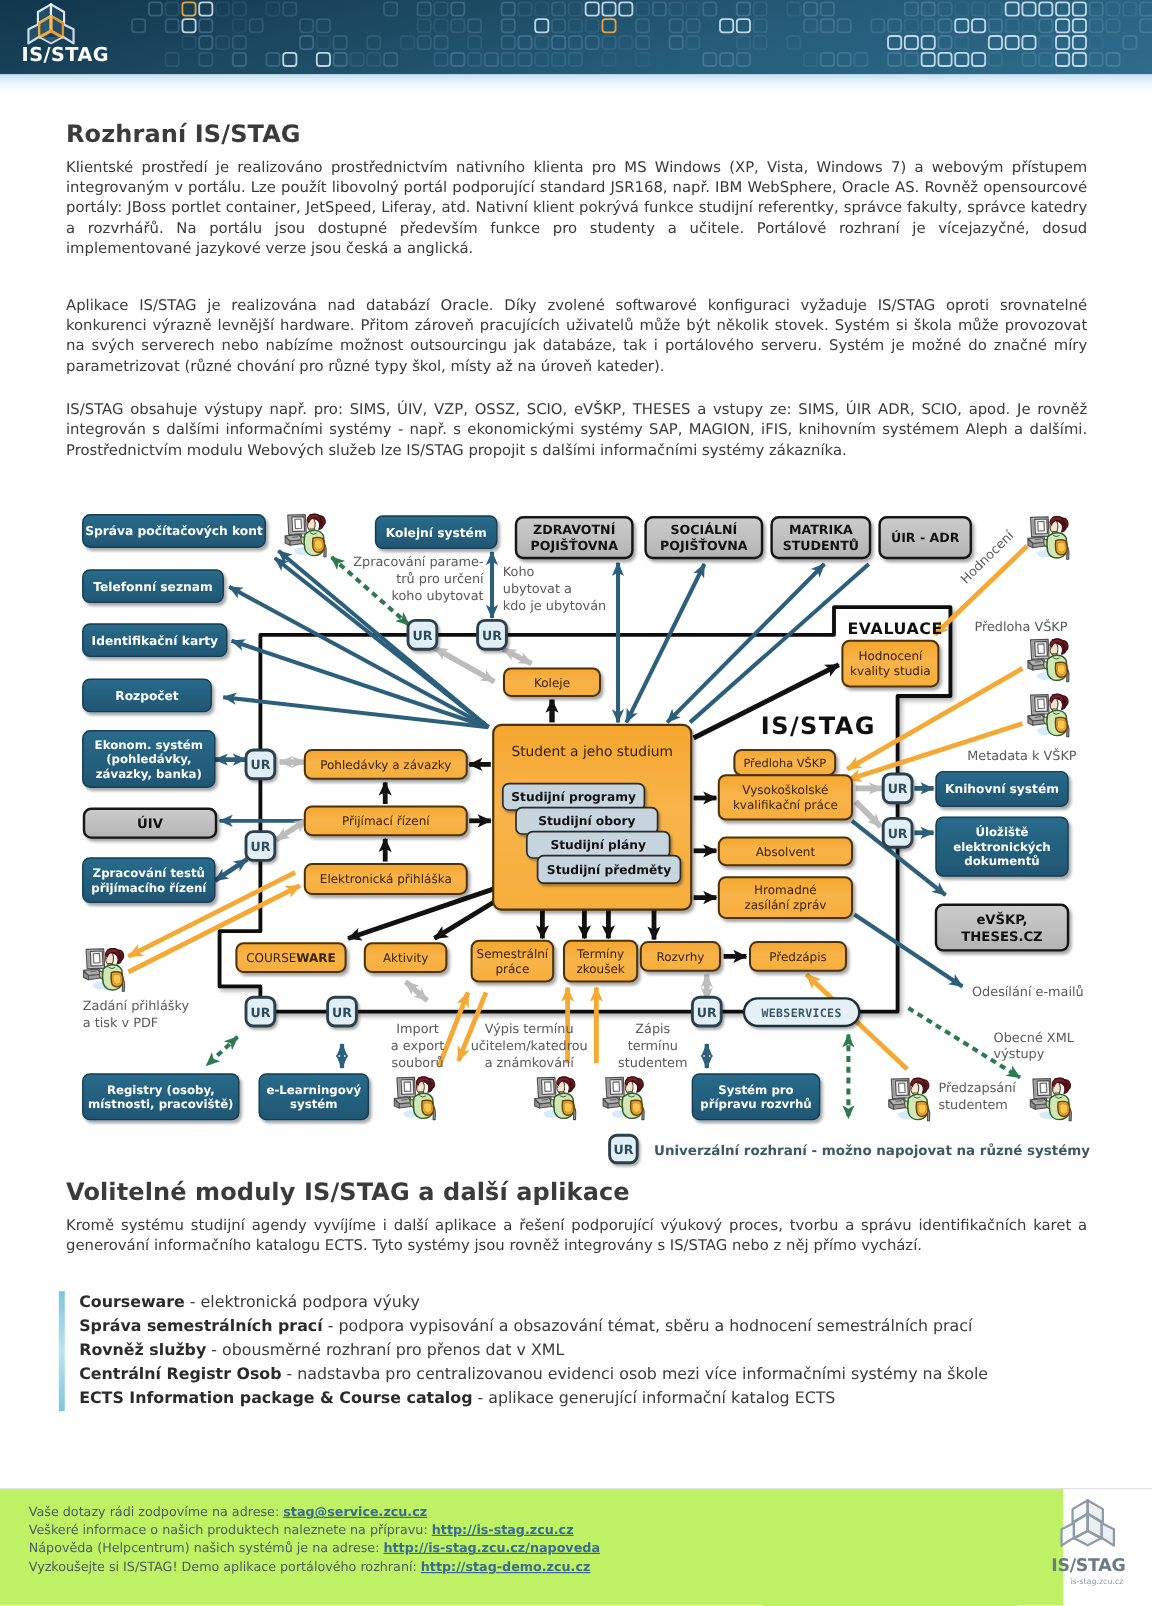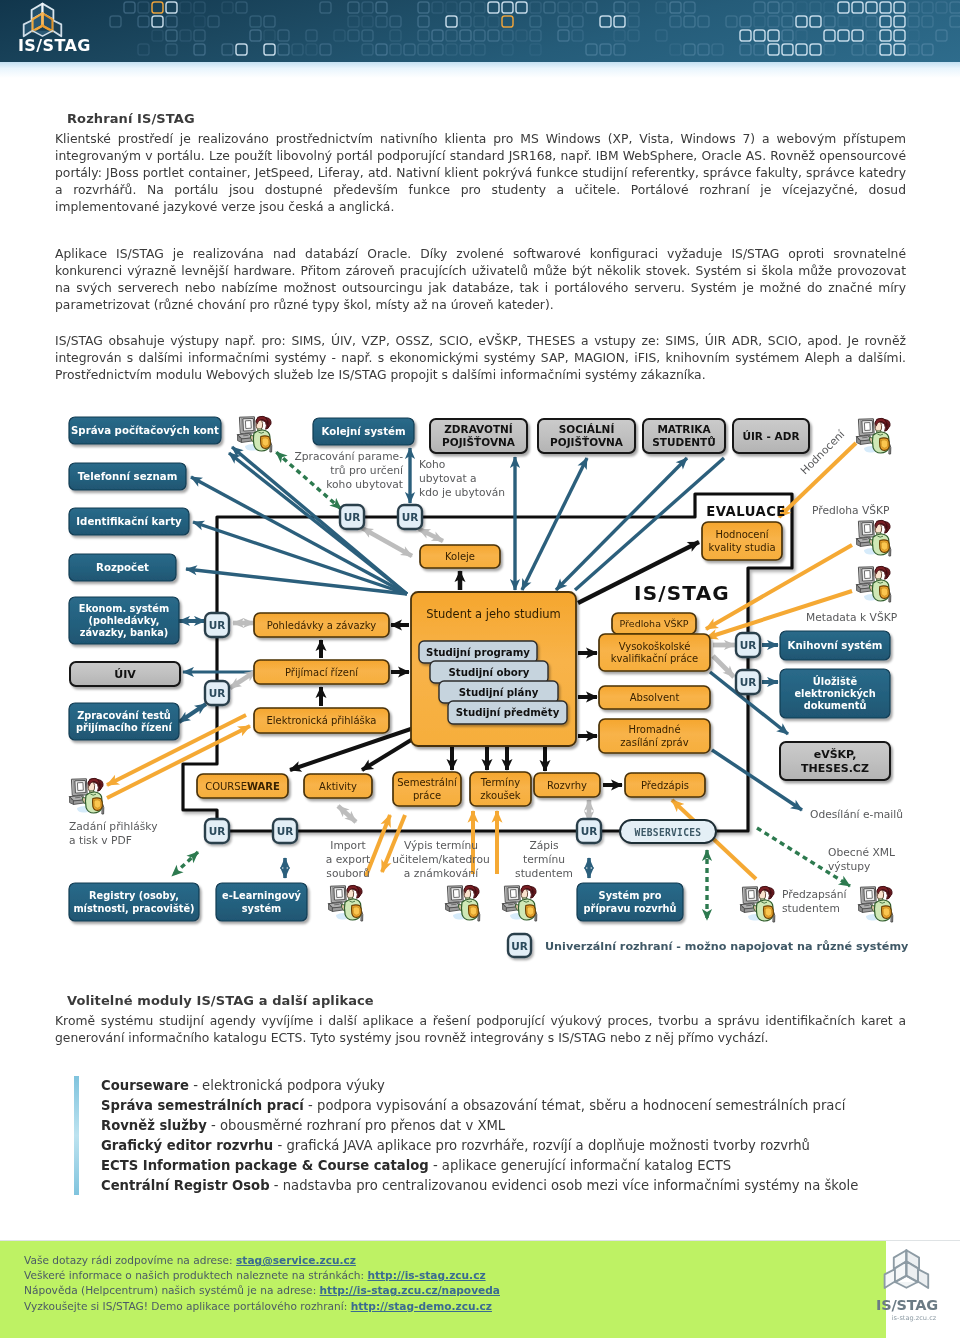--- a/index.html
+++ b/index.html
@@ -4,36 +4,36 @@
 <style>
 *{box-sizing:border-box;}
 html,body{margin:0;padding:0;}
 body{width:960px;height:1338px;background:#fff;font-family:"DejaVu Sans",sans-serif;position:relative;overflow:hidden;}
 #header{position:absolute;left:0;top:0;width:960px;height:62px;background:linear-gradient(165deg,#11364c 0%,#1c4860 30%,#255c79 62%,#2e6c8c 100%);overflow:hidden;}
 #hdrsvg{position:absolute;left:0;top:0;}
 #headerglow{position:absolute;left:0;top:62px;width:960px;height:16px;background:linear-gradient(180deg,#c4e0f2 0%,#e9f5fd 40%,#ffffff 100%);}
 .logo-wrap{position:absolute;left:18px;top:2px;width:50px;height:46px;}
 .logo-txt{position:absolute;left:18px;top:36px;width:72px;text-align:center;font-size:16px;font-weight:bold;color:#fff;letter-spacing:0.4px;font-family:"DejaVu Sans",sans-serif;}
 
-h1.sec-title{position:absolute;margin:12px;font-size:13px;font-weight:bold;color:#3b3b3b;letter-spacing:0.1px;font-family:"DejaVu Sans",sans-serif;}
+h1.sec-title{position:absolute;margin:0;font-size:20px;font-weight:bold;color:#3b3b3b;letter-spacing:0.1px;font-family:"DejaVu Sans",sans-serif;}
 .para{position:absolute;font-size:12.35px;line-height:17.1px;color:#3a3a3a;text-align:justify;font-family:"DejaVu Sans",sans-serif;}
 
-#modlist{position:absolute;left:74px;top:1076px;width:850px;border-left:5px solid;border-image:linear-gradient(180deg,#7fc3dd 0%,#bde3f0 50%,#7fc3dd 100%) 1;padding-left:22px;}
+#modlist{position:absolute;left:49px;top:1076px;width:850px;border-left:5px solid;border-image:linear-gradient(180deg,#7fc3dd 0%,#bde3f0 50%,#7fc3dd 100%) 1;padding-left:12px;}
 .modrow{font-size:13.2px;line-height:19.9px;color:#3a3a3a;white-space:nowrap;}
 .modrow b{font-weight:bold;color:#2b2b2b;}
 
 #footer{position:absolute;left:0;top:1240px;width:886px;height:98px;background:#bef264;}
 #footline{position:absolute;left:0;top:0;width:960px;height:1px;background:#dfe3e5;}
 .fline{position:absolute;left:24px;font-size:10.6px;color:#4b5b65;font-family:"DejaVu Sans",sans-serif;white-space:nowrap;}
 .fline a{color:#3a6b91;text-decoration:underline;font-weight:bold;}
 #flogo{position:absolute;left:878px;top:1248px;width:58px;height:54px;}
 .flogo-txt{position:absolute;left:872px;top:1297px;width:70px;text-align:center;font-size:14.5px;font-weight:bold;color:#6b7b85;letter-spacing:-0.2px;}
 .flogo-sub{position:absolute;left:880px;top:1314px;width:68px;text-align:center;font-size:6.6px;color:#8d9ba4;}
 
-#diagram{position:absolute;left:0px;top:398px;width:784px;height:580px;}
+#diagram{position:absolute;left:0px;top:410px;width:784px;height:580px;}
 #diagram svg{position:absolute;left:0;top:0;}
 </style>
 </head>
 <body>
 
 <div id="header">
  <svg id="hdrsvg" width="960" height="62">
       <rect x="124" y="2" width="11" height="11" rx="2.6" fill="none" stroke-width="1.5" stroke="#79a3c1" opacity="0.347"></rect>
       <rect x="138" y="2" width="11" height="11" rx="2.6" fill="none" stroke-width="1.5" stroke="#79a3c1" opacity="0.204"></rect>
       <rect x="152" y="2" width="11" height="11" rx="2.6" fill="none" stroke-width="1.5" stroke="#e8a13c"></rect>
@@ -880,29 +880,28 @@
 <div class="para" id="p1" style="left: 55px; top: 131px; width: 851px;">Klientské prostředí je realizováno prostřednictvím nativního klienta pro MS Windows (XP, Vista, Windows 7) a webovým přístupem integrovaným v portálu. Lze použít libovolný portál podporující standard JSR168, např. IBM WebSphere, Oracle AS. Rovněž opensourcové portály: JBoss portlet container, JetSpeed, Liferay, atd. Nativní klient pokrývá funkce studijní referentky, správce fakulty, správce katedry a rozvrhářů. Na portálu jsou dostupné především funkce pro studenty a učitele. Portálové rozhraní je vícejazyčné, dosud implementované jazykové verze jsou česká a anglická.</div>
 <div class="para" id="p2" style="left: 55px; top: 246px; width: 851px;">Aplikace IS/STAG je realizována nad databází Oracle. Díky zvolené softwarové konfiguraci vyžaduje IS/STAG oproti srovnatelné konkurenci výrazně levnější hardware. Přitom zároveň pracujících uživatelů může být několik stovek. Systém si škola může provozovat na svých serverech nebo nabízíme možnost outsourcingu jak databáze, tak i portálového serveru. Systém je možné do značné míry parametrizovat (různé chování pro různé typy škol, místy až na úroveň kateder).</div>
 <div class="para" id="p3" style="left: 55px; top: 333px; width: 851px;">IS/STAG obsahuje výstupy např. pro: SIMS, ÚIV, VZP, OSSZ, SCIO, eVŠKP, THESES a vstupy ze: SIMS, ÚIR ADR, SCIO, apod. Je rovněž integrován s dalšími informačními systémy - např. s ekonomickými systémy SAP, MAGION, iFIS, knihovním systémem Aleph a dalšími. Prostřednictvím modulu Webových služeb lze IS/STAG propojit s dalšími informačními systémy zákazníka.</div>
 
 <h1 class="sec-title" id="title2" style="left: 55px; top: 981px; width: 851px;">Volitelné moduly IS/STAG a další aplikace</h1>
 <div class="para" id="p4" style="left: 55px; top: 1013px; width: 851px;">Kromě systému studijní agendy vyvíjíme i další aplikace a řešení podporující výukový proces, tvorbu a správu identifikačních karet a generování informačního katalogu ECTS. Tyto systémy jsou rovněž integrovány s IS/STAG nebo z něj přímo vychází.</div>
 <div id="modlist">
     <div class="modrow"><b>Courseware</b><span> - elektronická podpora výuky</span></div>
     <div class="modrow"><b>Správa semestrálních prací</b><span> - podpora vypisování a obsazování témat, sběru a hodnocení semestrálních prací</span></div>
     <div class="modrow"><b>Rovněž služby</b><span> - obousměrné rozhraní pro přenos dat v XML</span></div>
-    <div class="modrow"><b>Grafický editor rozvrhu</b><span> - grafická JAVA aplikace pro rozvrháře, rozvíjí a doplňuje možnosti tvorby rozvrhů</span></div>
+    <div class="modrow"><b>Centrální Registr Osob</b><span> - nadstavba pro centralizovanou evidenci osob mezi více informačními systémy na škole</span></div>
     <div class="modrow"><b>ECTS Information package &amp; Course catalog</b><span> - aplikace generující informační katalog ECTS</span></div>
-    <div class="modrow"><b>Centrální Registr Osob</b><span> - nadstavba pro centralizovanou evidenci osob mezi více informačními systémy na škole</span></div>
   </div>
 
 <div id="footer">
  <div id="footline"></div>
 <div class="fline" style="top: 14px;"><span>Vaše dotazy rádi zodpovíme na adrese: </span><a>stag@service.zcu.cz</a></div>
-    <div class="fline" style="top: 29.2px;"><span>Veškeré informace o našich produktech naleznete na stránkách: </span><a>http://is-stag.zcu.cz</a></div>
+    <div class="fline" style="top: 29.2px;"><span>Veškeré informace o našich produktech naleznete na přípravu: </span><a>http://is-stag.zcu.cz</a></div>
     <div class="fline" style="top: 44.4px; text-align: right;"><span>Nápověda (Helpcentrum) našich systémů je na adrese: </span><a>http://is-stag.zcu.cz/napoveda</a></div>
     <div class="fline" style="top: 59.6px;"><span>Vyzkoušejte si IS/STAG! Demo aplikace portálového rozhraní: </span><a>http://stag-demo.zcu.cz</a></div>
   </div>
 <svg id="flogo" viewBox="0 0 50 46">
  <g stroke-linejoin="round" stroke-linecap="round" fill="none" stroke="#8d9ba4" stroke-width="1.6">
   <path d="M24.5 1.6 L13.6 8.0 L13.6 17.6 L24.5 11.2 Z" fill="#f6f8f9"></path>
   <path d="M24.5 1.6 L35.4 8.0 L35.4 17.6 L24.5 11.2 Z" fill="#eceff1"></path>
   <path d="M24.5 1.6 L24.5 11.4"></path>
   <path d="M5.7 22.4 L14.6 18.0 L14.6 28.6 L5.7 34.2 Z" fill="#f6f8f9"></path>
   <path d="M43.3 22.4 L34.4 18.0 L34.4 28.6 L43.3 34.2 Z" fill="#eceff1"></path>

